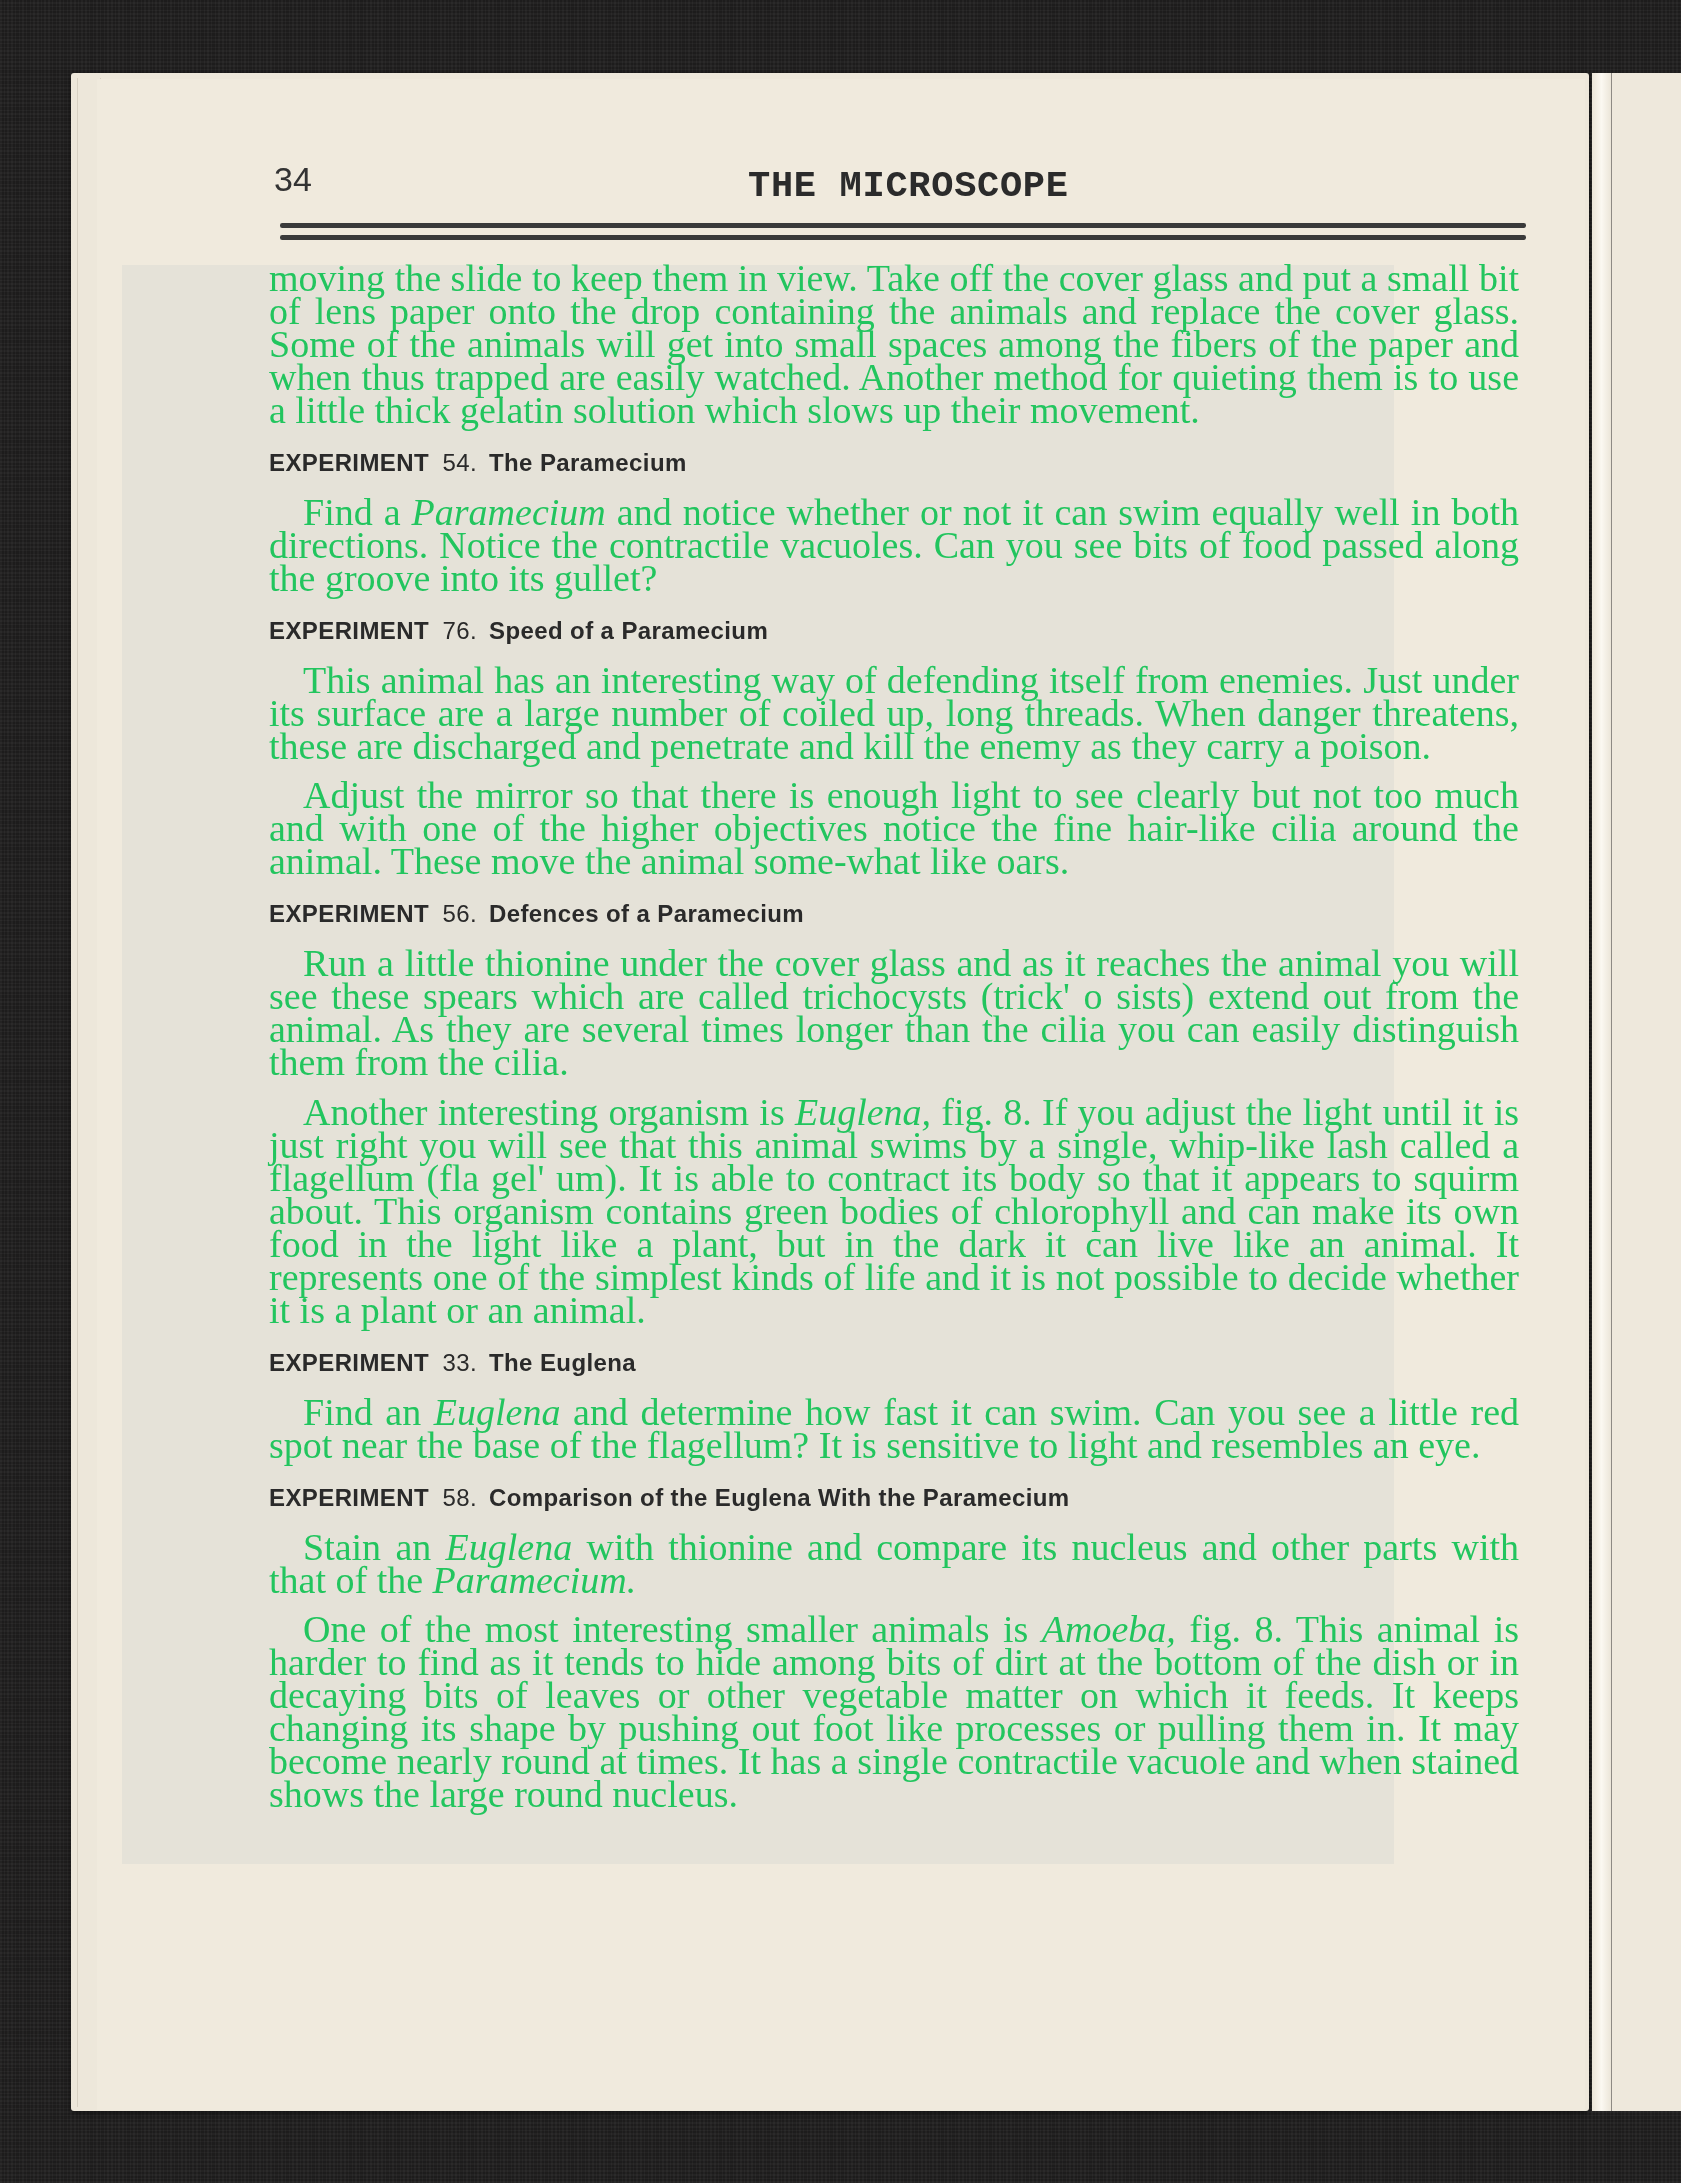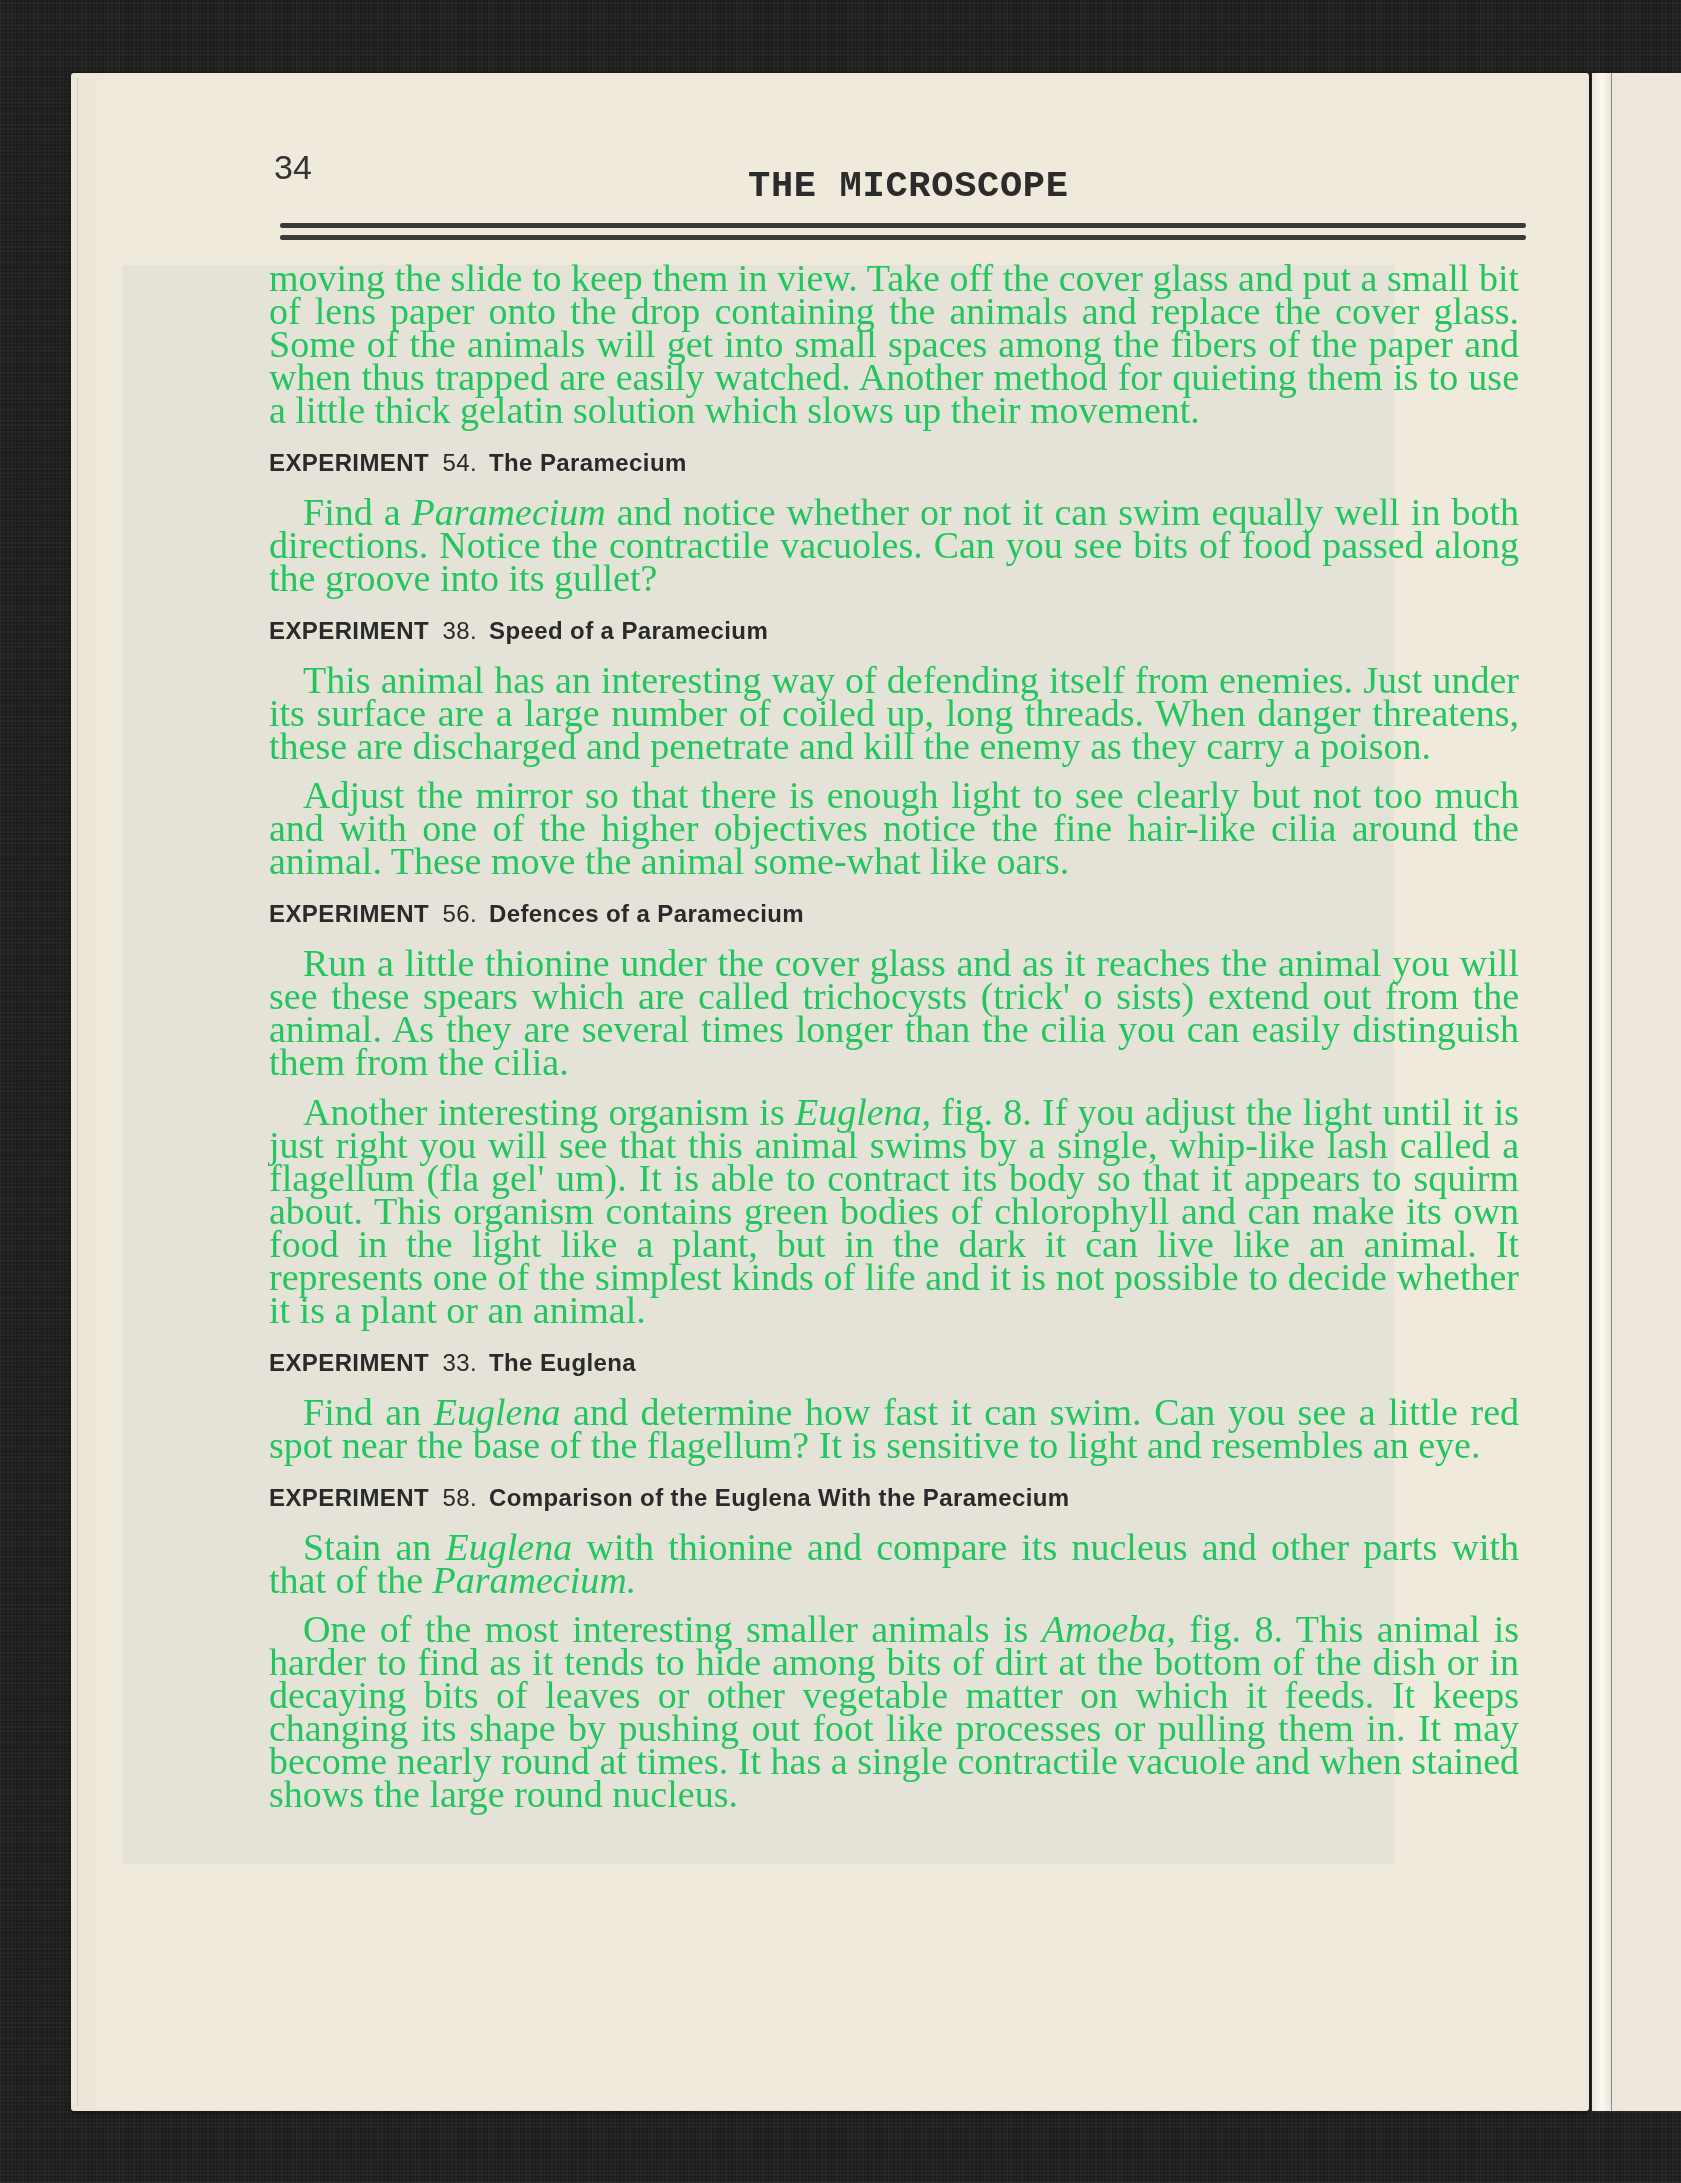--- a/index.html
+++ b/index.html
@@ -31,21 +31,21 @@
   }
   .next-page {
     position: absolute; left: 1611px; top: 73px; width: 70px; height: 2038px;
     background: #eee8dc; border-left: 1.5px solid #8e8a84;
   }
   .gutter {
     position: absolute; left: 1592px; top: 73px; width: 19.3px; height: 2038px;
     background: linear-gradient(90deg, #ebe5d8, #fbf8f1 50%, #ebe5d8);
   }
   .page-number {
-    position: absolute; left: 274px; top: 148px;
+    position: absolute; left: 274px; top: 160px;
     font-family: "Liberation Sans", "DejaVu Sans", sans-serif;
     font-size: 34px; color: #333;
   }
   .running-head {
     position: absolute; left: 748px; top: 165px;
     font-family: Liberation Mono, monospace;
     font-weight: bold; font-size: 37px; letter-spacing: 0.7px; color: #2b2b2b;
   }
   .rule { position: absolute; left: 280px; width: 1246px; height: 5.2px; background: #3a3a3a; border-radius: 2.2px; }
   .rule.r1 { top: 223px; }
@@ -85,21 +85,21 @@
 
 <div class="body-text">
   <p>moving the slide to keep them in view. Take off the cover glass and put a small bit of lens paper onto the drop containing the animals and replace the cover glass. Some of the animals will get into small spaces among the fibers of the paper and when thus trapped are easily watched. Another method for quieting them is to use a little thick gelatin solution which slows up their movement.</p>
 
   <h2>
     <span>EXPERIMENT</span><span class="num">54.</span><span>The Paramecium</span>
   </h2>
   <p class="indent"><span>Find a </span><em>Paramecium</em><span> and notice whether or not it can swim equally well in both directions. Notice the contractile vacuoles. Can you see bits of food passed along the groove into its gullet?</span></p>
 
   <h2>
-    <span>EXPERIMENT</span><span class="num">38.</span><span>Speed of a Paramecium</span>
+    <span>EXPERIMENT</span><span class="num">76.</span><span>Speed of a Paramecium</span>
   </h2>
   <p class="indent">This animal has an interesting way of defending itself from enemies. Just under its surface are a large number of coiled up, long threads. When danger threatens, these are discharged and penetrate and kill the enemy as they carry a poison.</p>
   <p class="indent">Adjust the mirror so that there is enough light to see clearly but not too much and with one of the higher objectives notice the fine hair-like cilia around the animal. These move the animal some-what like oars.</p>
 
   <h2>
     <span>EXPERIMENT</span><span class="num">56.</span><span>Defences of a Paramecium</span>
   </h2>
   <p class="indent">Run a little thionine under the cover glass and as it reaches the animal you will see these spears which are called trichocysts (trick' o sists) extend out from the animal. As they are several times longer than the cilia you can easily distinguish them from the cilia.</p>
   <p class="indent"><span>Another interesting organism is </span><em>Euglena,</em><span> fig. 8. If you adjust the light until it is just right you will see that this animal swims by a single, whip-like lash called a flagellum (fla gel' um). It is able to contract its body so that it appears to squirm about. This organism contains green bodies of chlorophyll and can make its own food in the light like a plant, but in the dark it can live like an animal. It represents one of the simplest kinds of life and it is not possible to decide whether it is a plant or an animal.</span></p>
 

